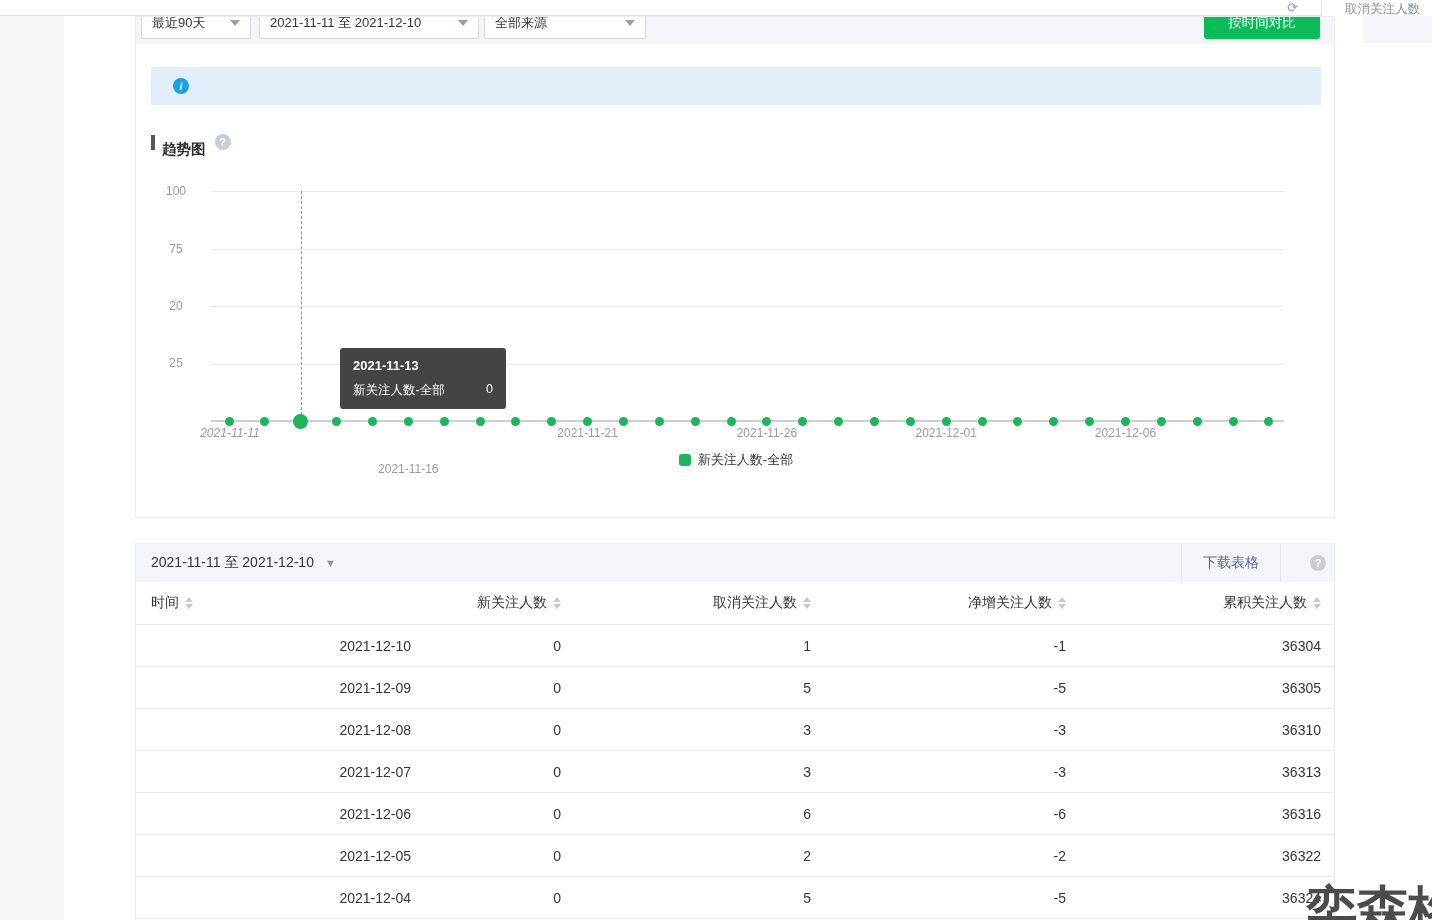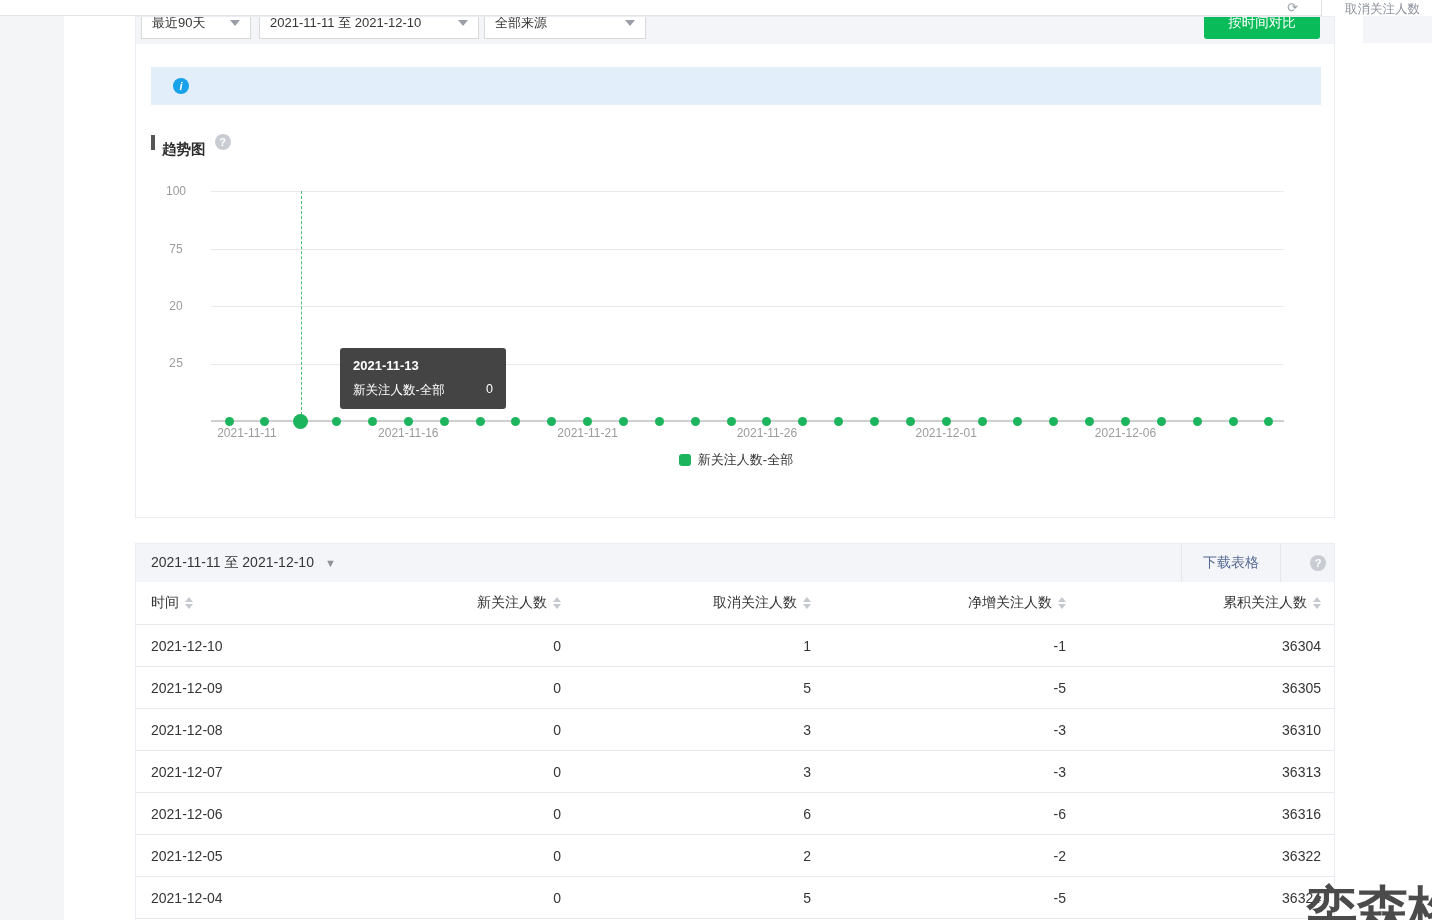--- a/index.html
+++ b/index.html
@@ -69,21 +69,21 @@
             font-size:14px;color:#576b95;cursor:pointer;}
   .table-help{position:absolute;left:1165px;top:11px;}
 
   .thead,.trow{display:grid;grid-template-columns:260px 150px 250px 255px 255px;padding:0 15px;
                align-items:center;font-size:14px;color:#353535;}
   .thead{height:42px;}
   .trow{height:41px;border-top:1px solid #e9eaee;}
   .th{display:flex;align-items:center;justify-content:flex-end;}
   .th.first{justify-content:flex-start;}
   .td{text-align:right;}
-  .td.first{text-align:left;}
+  .td.first{text-align:right;}
   .sort{display:inline-flex;flex-direction:column;margin-left:6px;row-gap:2px;cursor:pointer;}
   .sort i{display:block;width:0;height:0;border-left:4px solid transparent;border-right:4px solid transparent;}
   .sort i.up{border-bottom:5px solid #c4c8cf;}
   .sort i.dn{border-top:5px solid #c4c8cf;}
 
   .watermark{position:absolute;left:1306px;top:876px;font-size:52px;font-weight:bold;color:#4b4b4b;
              white-space:nowrap;z-index:40;letter-spacing:-1px;}
 </style>
 </head>
 <body>
@@ -128,22 +128,22 @@
     <div class="chart">
       <div>
           <div class="gridline" style="top: 196.5px;"></div>
           <div class="ylabel" style="top: 189.5px; font-family: Liberation Mono, monospace;">25</div>
           <div class="gridline" style="top: 139px;"></div>
           <div class="ylabel" style="top: 132px;">20</div>
           <div class="gridline" style="top: 81.5px;"></div>
           <div class="ylabel" style="top: 74.5px;">75</div>
           <div class="gridline" style="top: 24px;"></div>
           <div class="ylabel" style="top: 17px;">100</div>
-          <div class="xlabel" style="left: 51px;">2021-11-11</div>
-          <div class="xlabel" style="left: 212.3px;">2021-11-16</div>
+          <div class="xlabel" style="left: 34px; font-style: italic;">2021-11-11</div>
+          <div class="xlabel" style="left: 212.3px; margin-top: 36px;">2021-11-16</div>
           <div class="xlabel" style="left: 391.6px;">2021-11-21</div>
           <div class="xlabel" style="left: 570.9px;">2021-11-26</div>
           <div class="xlabel" style="left: 750.2px;">2021-12-01</div>
           <div class="xlabel" style="left: 929.5px;">2021-12-06</div>
         </div>
       <div class="series-line"></div>
       <div>
           <div class="vline" style="left: 164.72px;"></div>
           <div class="dot" title="2021-11-11 新关注人数-全部: 0" style="left: 88.5px;"></div>
           <div class="dot" title="2021-11-12 新关注人数-全部: 0" style="left: 124.36px;"></div>

